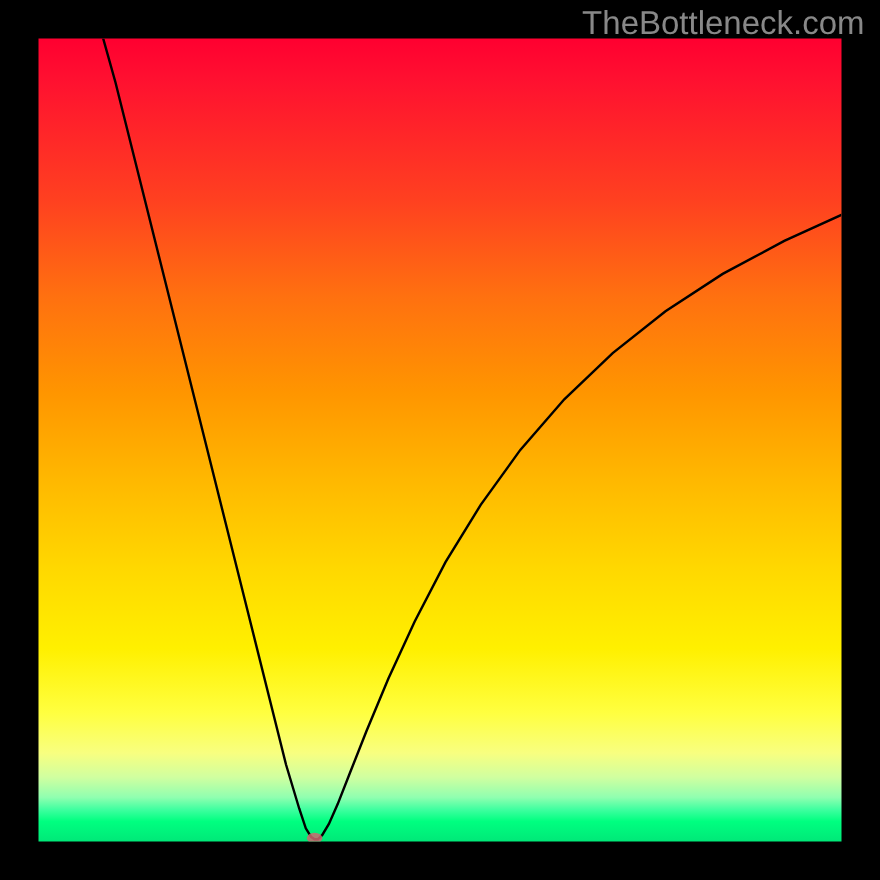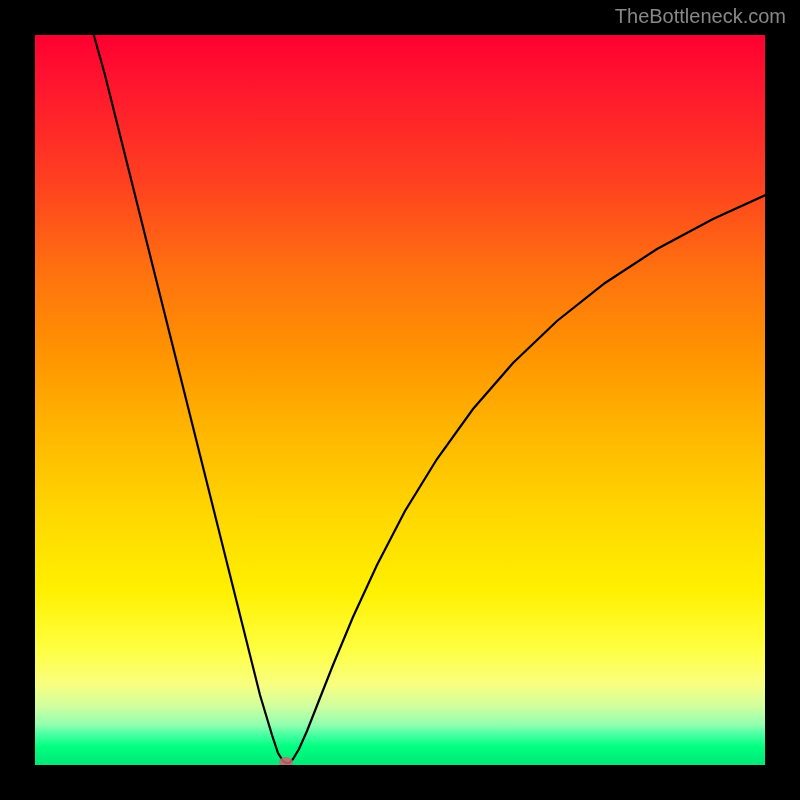--- a/index.html
+++ b/index.html
@@ -51,21 +51,21 @@
     background: #cc6670;
     border-radius: 50%;
     transform: translate(-50%, -50%);
     opacity: 0.85;
   }
   .watermark {
     position: absolute;
     top: 5px;
     right: 14px;
     color: #888888;
-    font-size: 20px;
+    font-size: 30px;
     font-weight: 500;
     letter-spacing: 0px;
   }
 </style>
 </head>
 <body>
 
 <div class="plot-area">
   <svg class="curve" viewBox="0 0 730 730" preserveAspectRatio="none">
     <path id="curve-path" d="M56 -10 L70 40 L90 120 L110 200 L130 280 L150 360 L170 440 L190 520 L210 600 L225 660 L237 700 L243 718 L248 726 L251 728 L254 728 L258 724 L264 714 L272 696 L283 668 L298 630 L318 582 L342 530 L370 476 L402 424 L438 374 L478 328 L522 286 L570 248 L622 214 L678 184 L735 158" fill="none" stroke="#000000" stroke-width="2.2"></path>

